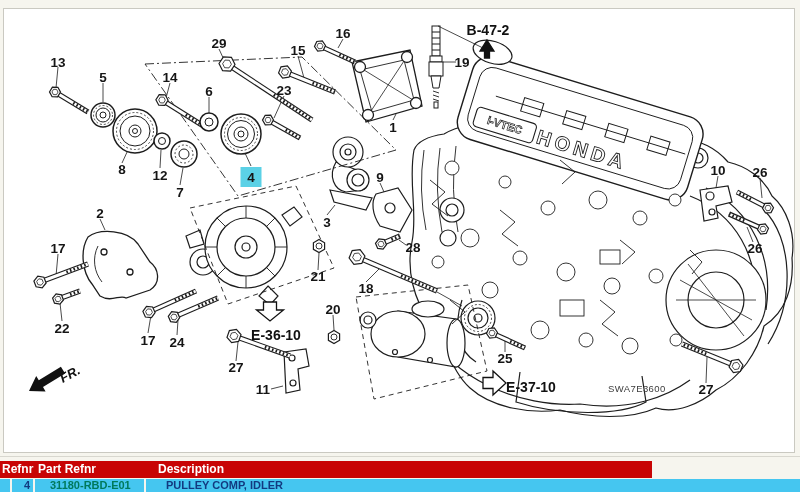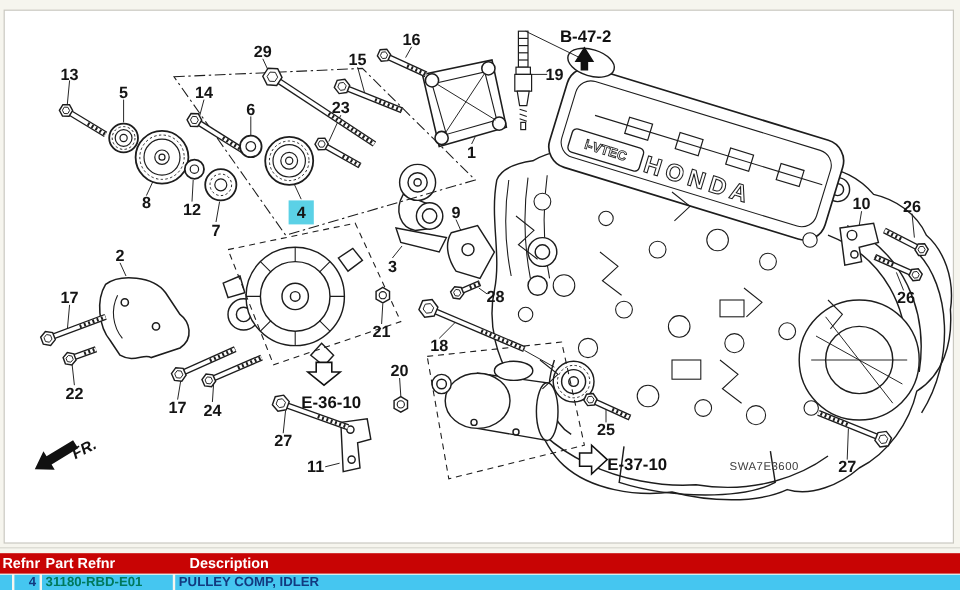--- a/index.html
+++ b/index.html
@@ -1,27 +1,27 @@
 <!DOCTYPE html>
 <html><head>
 <meta charset="utf-8">
 <style>
   html,body{margin:0;padding:0;}
   body{width:800px;height:492px;background:#f6f5ee;font-family:"Liberation Sans",sans-serif;}
   .page{position:relative;width:800px;height:492px;overflow:hidden;}
   #diagram-svg{position:absolute;left:0;top:0;}
   .sep-line{position:absolute;left:0;top:456px;width:800px;height:1px;background:#d8d7cf;}
-  .thead{position:absolute;left:0;top:461px;width:800px;height:17px;text-align:right;}
+  .thead{position:absolute;left:0;top:461px;width:652px;height:17px;text-align:right;}
   .thead span{position:absolute;top:1px;font-size:12px;font-weight:bold;line-height:15px;}
   .trow{position:absolute;left:0;top:479px;width:800px;height:13px;font-size:11px;font-weight:bold;line-height:13px;}
   .trow .cell{position:absolute;top:0;height:13px;overflow:hidden;white-space:nowrap;}
   .c-a{left:0;width:10px;}
   .c-b{left:12px;width:21px;text-align:right;padding-right:3px;box-sizing:border-box;}
-  .c-c{left:35px;width:109px;padding-left:3px;box-sizing:border-box;}
-  .c-d{left:146px;width:654px;padding-left:3px;box-sizing:border-box;}
+  .c-c{left:35px;width:109px;padding-left:15px;box-sizing:border-box;}
+  .c-d{left:146px;width:654px;padding-left:20px;box-sizing:border-box;}
   .h-refnr{left:2px;}
   .h-part{left:38px;}
   .h-desc{left:158px;}
 </style>
 </head>
 <body>
 
 <div class="page">
 
   <svg id="diagram-svg" width="800" height="455" viewBox="0 0 800 455">

